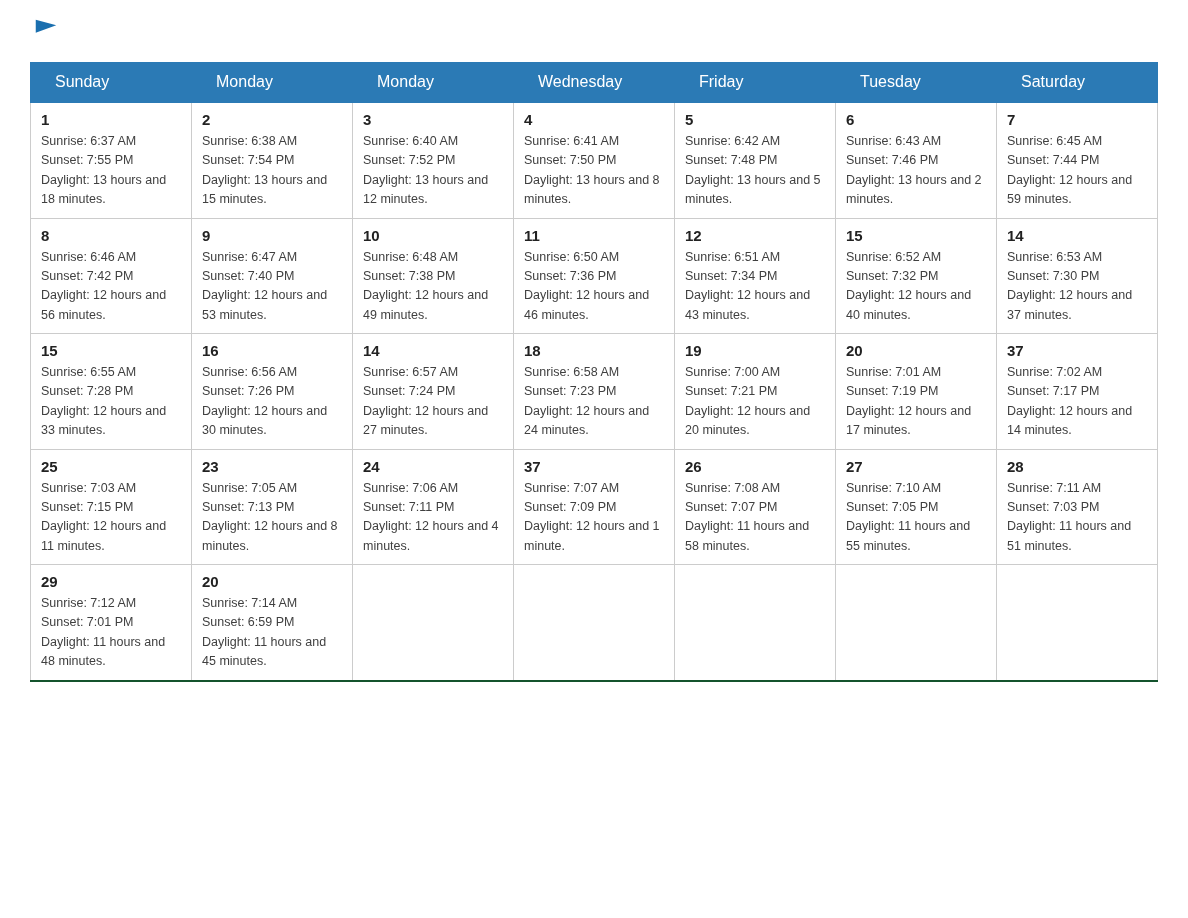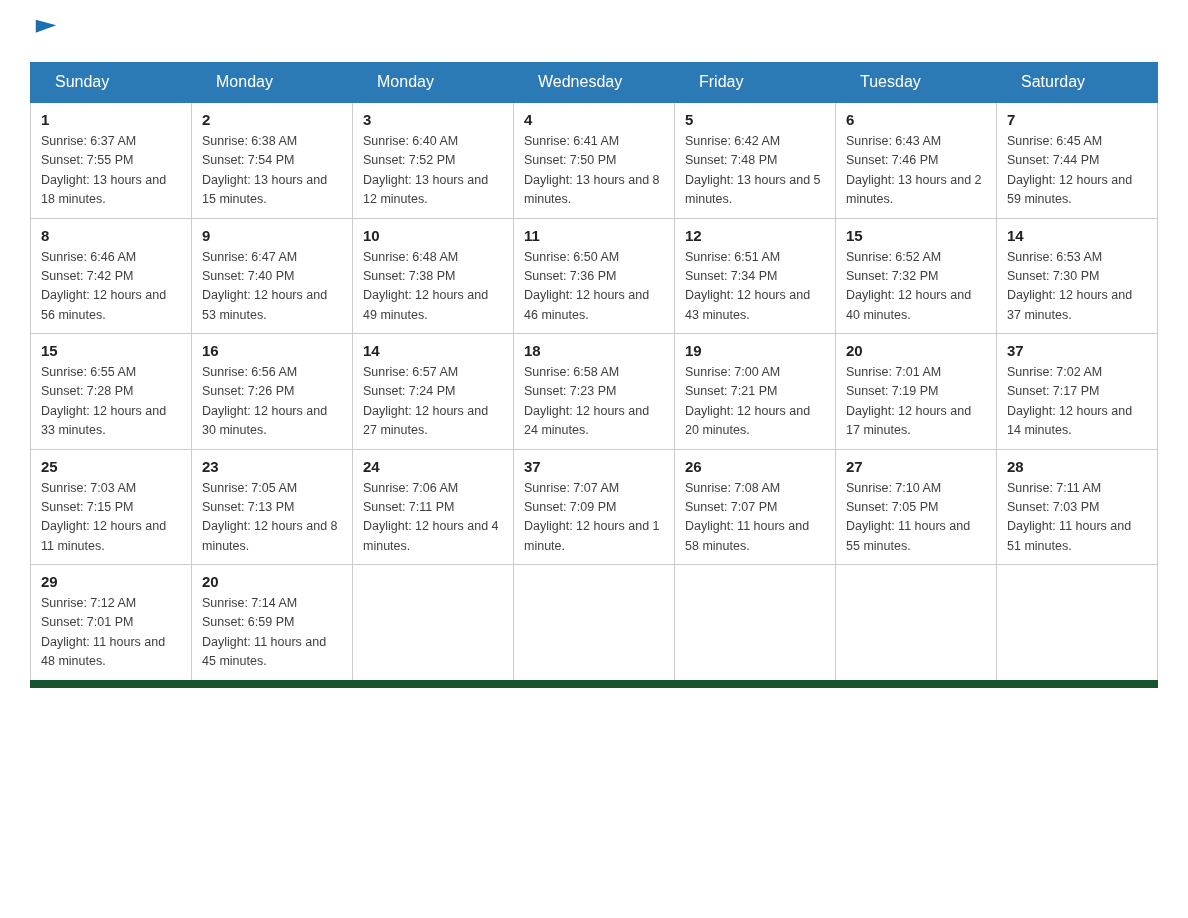--- a/index.html
+++ b/index.html
@@ -91,21 +91,21 @@
       display: block;
       margin-bottom: 4px;
       color: #222;
     }
     .day-info {
       font-size: 12.5px;
       line-height: 1.55;
       color: #404040;
     }
     tbody tr:last-child td {
-      border-bottom: 8px solid #14532d;
+      border-bottom: 2px solid #14532d;
     }
     tbody tr:first-child td {
       border-top: 2px solid #2b7ab5;
     }
     .empty-cell {
       background: #fff;
     }
   </style>
 </head>
 <body>

